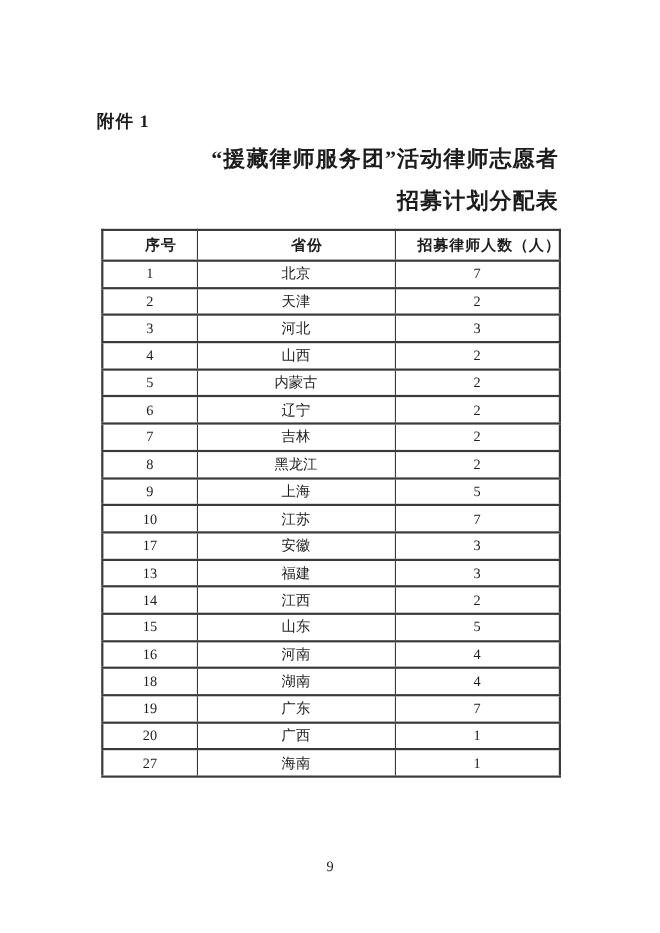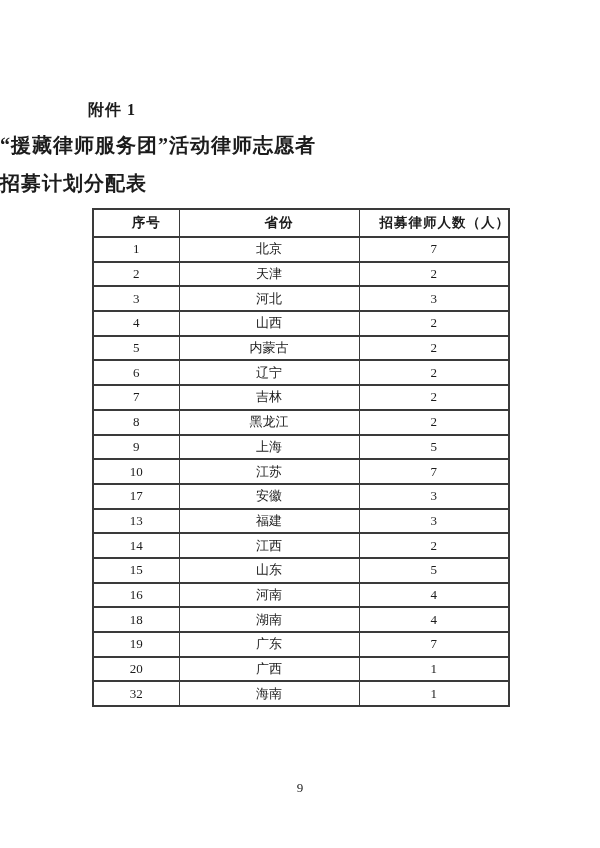--- a/index.html
+++ b/index.html
@@ -21,21 +21,21 @@
     font-size: 16px;
     font-weight: bold;
     letter-spacing: 1px;
     margin-top: 28px;
   }
   .doc-title {
     position: absolute;
     top: 126px;
     left: 0;
     width: 508px;
-    text-align: left;
+    text-align: right;
     font-size: 20px;
     font-weight: bold;
     line-height: 38px;
     letter-spacing: 1px;
     margin: 0;
   }
   table.recruit-table {
     position: absolute;
     left: 92px;
     top: 208px;
@@ -186,20 +186,20 @@
         <td>19</td>
         <td>广东</td>
         <td>7</td>
       </tr>
       <tr>
         <td>20</td>
         <td>广西</td>
         <td>1</td>
       </tr>
       <tr>
-        <td>32</td>
+        <td>27</td>
         <td>海南</td>
         <td>1</td>
       </tr>
     </tbody>
 </table>
 
 <div class="page-number">9</div>
 
 </body></html>

